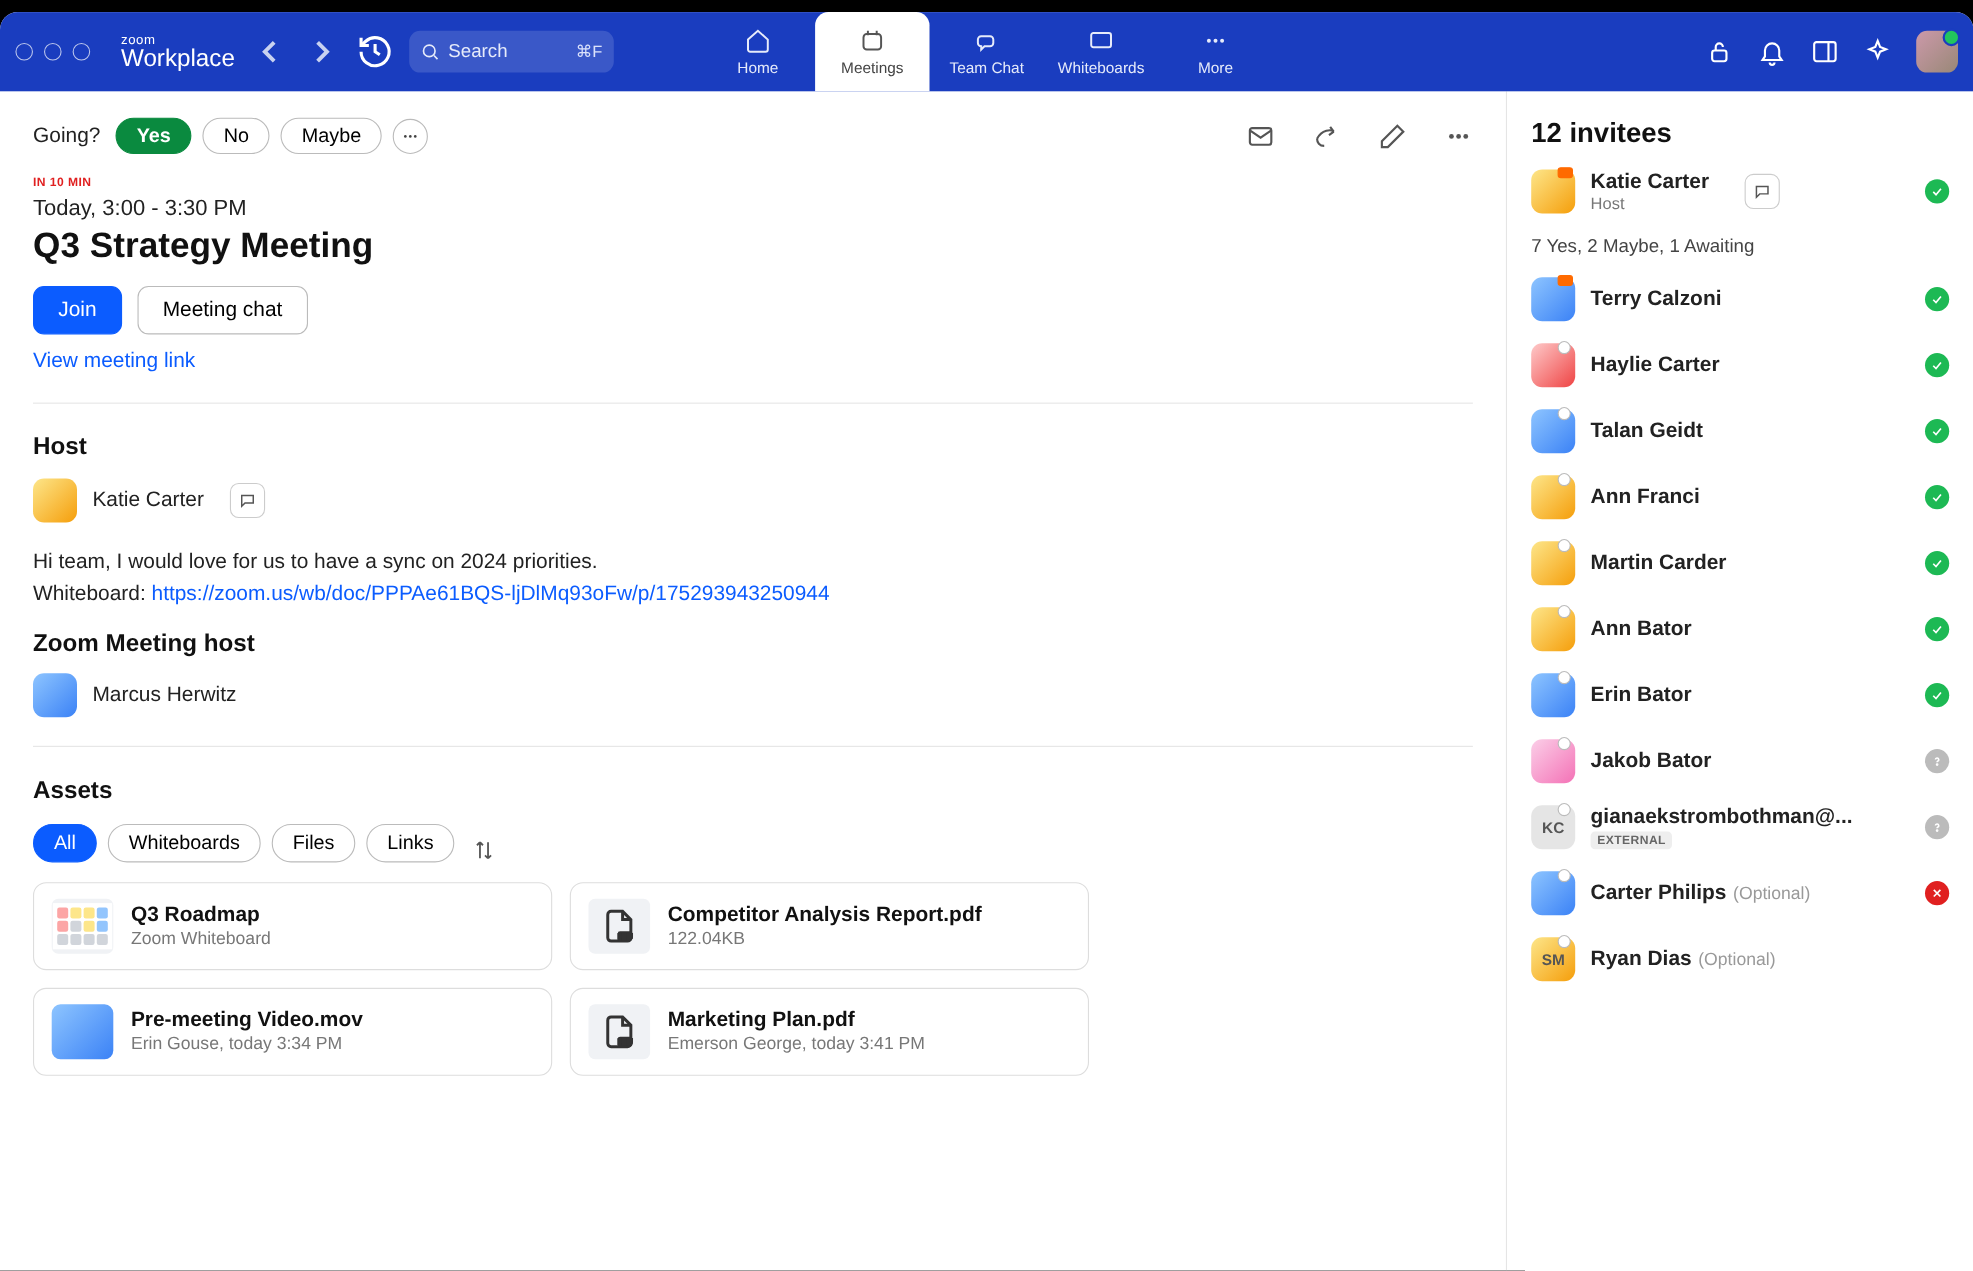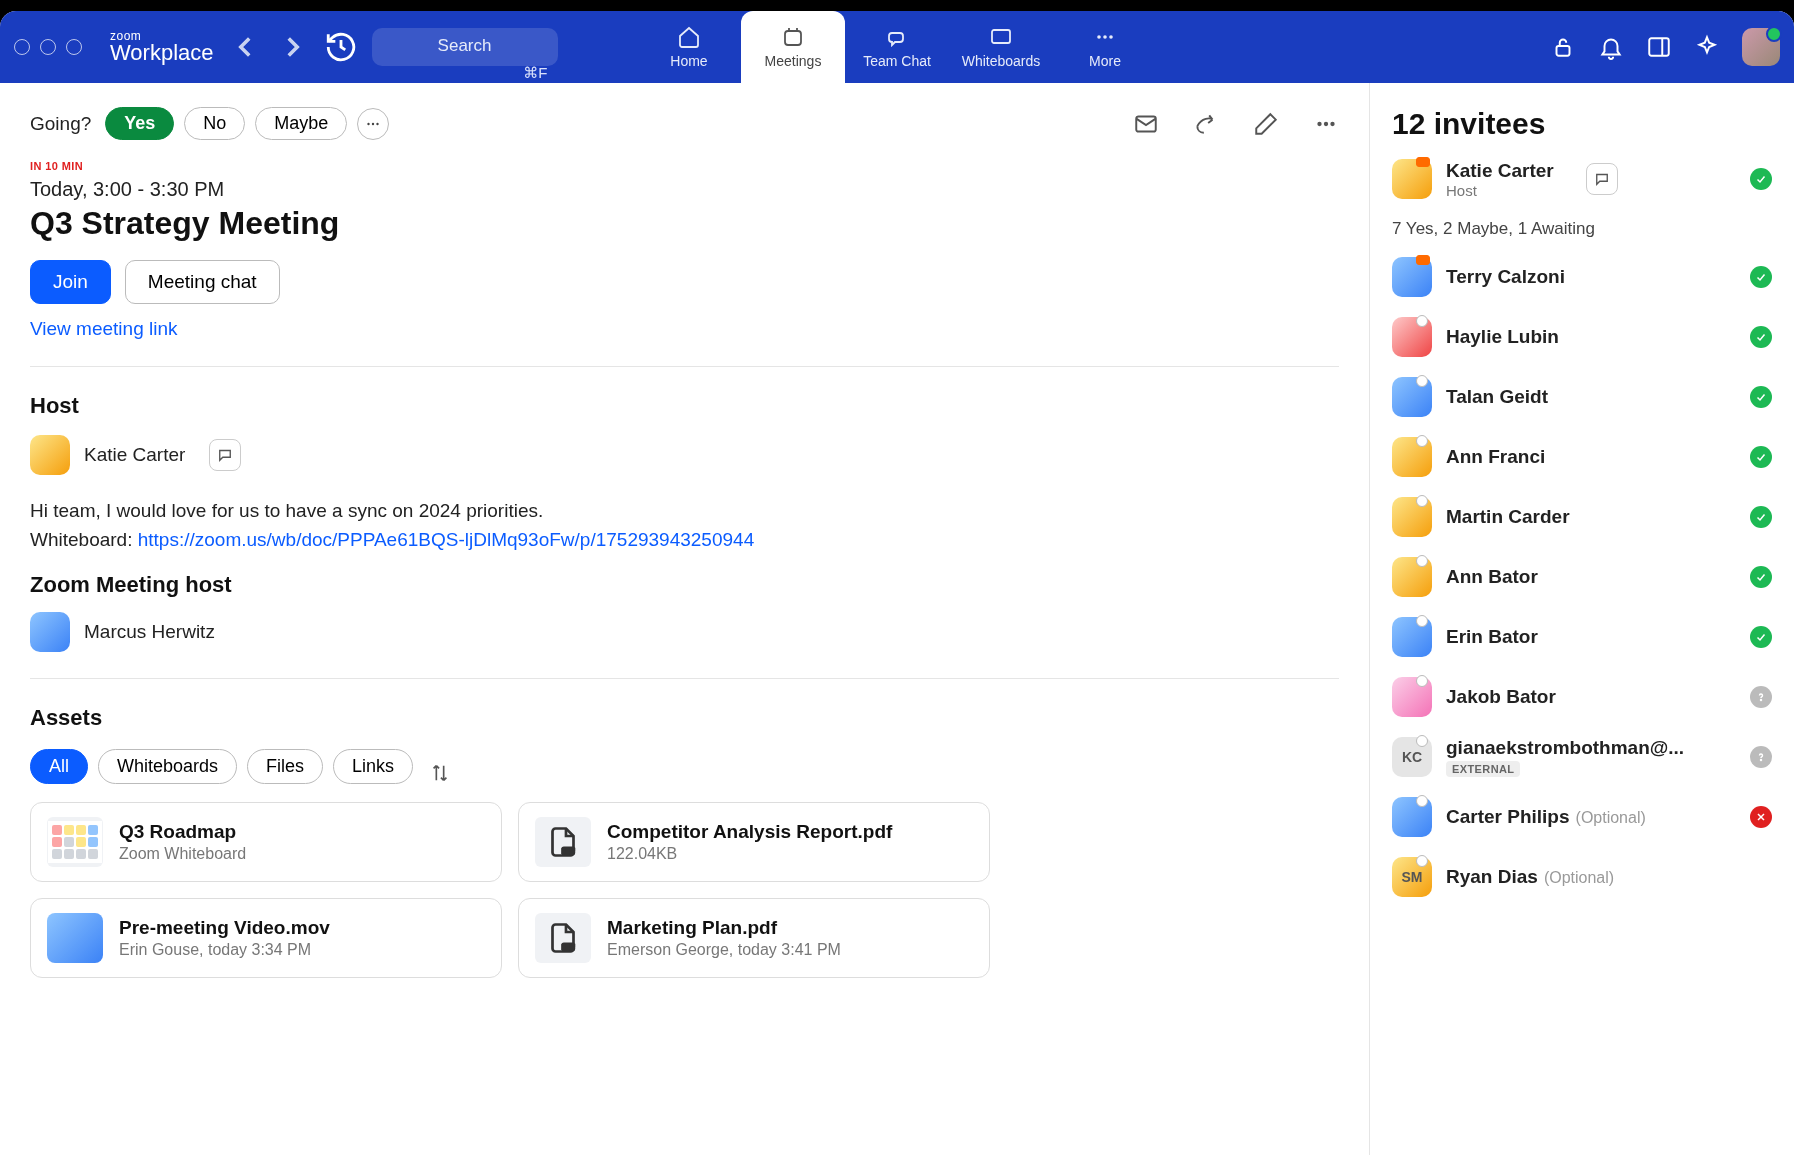--- a/index.html
+++ b/index.html
@@ -6,21 +6,21 @@
 body { font-family: -apple-system, BlinkMacSystemFont, "Segoe UI", sans-serif; background: #000; width: 1794px; height: 1155px; overflow: hidden; }
 .window { width: 1794px; height: 1144px; background: #fff; border-radius: 16px 16px 0 0; overflow: hidden; display: flex; flex-direction: column; margin-top: 11px; }
 .topbar { background: #1a3dbf; height: 72px; display: flex; align-items: center; padding: 0 14px; gap: 14px; color: #fff; position: relative; }
 .traffic { display: flex; gap: 10px; margin-right: 8px; }
 .traffic-dot { width: 16px; height: 16px; border-radius: 50%; border: 1.5px solid rgba(255,255,255,0.7); }
 .brand-col { display:flex; flex-direction:column; line-height:1; margin-left:6px; color:#fff; }
 .brand-zoom { font-size:12px; font-weight:500; letter-spacing:0.5px; }
 .brand-wp { font-size:22px; font-weight:400; }
 .nav-arrow { width:34px; height:34px; display:flex; align-items:center; justify-content:center; color:#c8d2f0; cursor:pointer; }
 .hist { width:34px; height:34px; display:flex; align-items:center; justify-content:center; color:#fff; }
-.search-box { background: rgba(255,255,255,0.14); border-radius: 10px; height: 38px; width: 186px; display:flex; align-items:center; padding: 0 10px; color:#e6ebfa; gap:8px; font-size:17px;flex-direction:column; }
+.search-box { background: rgba(255,255,255,0.14); border-radius: 10px; height: 38px; width: 186px; display:flex; align-items:center; padding: 0 10px; color:#e6ebfa; gap:8px; font-size:17px; }
 .search-box .shortcut { margin-left:auto; font-size:15px; color:#dbe2fb; }
 .nav-tabs { position:absolute; left:50%; transform:translateX(-50%); top:0; height:72px; display:flex; align-items:flex-end; }
 .nav-tab { width: 104px; height:72px; display:flex; flex-direction:column; align-items:center; justify-content:center; gap:4px; color:#e6ebfa; font-size:14px; cursor:pointer; }
 .nav-tab.active { background:#fff; color:#444; border-radius: 12px 12px 0 0; }
 .nav-tab svg { width:24px; height:24px; }
 .topbar-right { margin-left:auto; display:flex; align-items:center; gap:22px; }
 .topbar-right svg { width:26px; height:26px; color:#fff; }
 .avatar-top { width:38px; height:38px; border-radius:10px; background: linear-gradient(135deg,#c9a 0%,#987 100%); position:relative; }
 .avatar-top::after { content:""; position:absolute; top:-2px; right:-2px; width:12px; height:12px; background:#22c55e; border-radius:50%; border:2px solid #1a3dbf; }
 
@@ -60,21 +60,21 @@
 .atab { border-radius:999px; padding:6px 18px; font-size:18px; border:1.5px solid #bbb; background:#fff; cursor:pointer; }
 .atab.active { background:#0b5cff; color:#fff; border-color:#0b5cff; }
 .sort-icon { margin-left:6px; color:#555; cursor:pointer; }
 
 .asset-grid { display:grid; grid-template-columns: 1fr 1fr; gap:16px; max-width:960px; }
 .asset-card { border:1.5px solid #ddd; border-radius:12px; padding:14px 16px; display:flex; align-items:center; gap:16px; }
 .asset-thumb { width:56px; height:50px; border-radius:6px; background:#f0f2f5; display:flex; align-items:center; justify-content:center; flex-shrink:0; }
 .asset-title { font-size:19px; font-weight:700; color:#111; }
 .asset-sub { font-size:16px; color:#777; margin-top:2px; }
 
-.inv-h { font-size:30px; font-weight:700; color:#111; margin-bottom:18px; }
+.inv-h { font-size:25px; font-weight:700; color:#111; margin-bottom:18px; }
 .inv-row { display:flex; align-items:center; gap:14px; margin-bottom:20px; position:relative; }
 .inv-name { font-size:19px; color:#222; font-weight:600; }
 .inv-sub { font-size:15px; color:#777; }
 .status-dot { width:22px; height:22px; border-radius:50%; display:flex; align-items:center; justify-content:center; margin-left:auto; }
 .status-yes { background:#1db954; color:#fff; }
 .status-unk { background:#bbb; color:#fff; }
 .status-no { background:#e02020; color:#fff; }
 .ext-badge { font-size:11px; font-weight:700; background:#eee; color:#666; padding:2px 6px; border-radius:4px; margin-top:2px; display:inline-block; letter-spacing:0.4px; }
 .optional { color:#999; font-weight:400; }
 .inv-summary { font-size:17px; color:#444; margin:6px 0 18px; }
@@ -353,21 +353,21 @@
             <div><span class="inv-name">Terry Calzoni</span></div>
             <div class="status-dot status-yes">
               <svg width="12" height="12" viewBox="0 0 24 24" fill="none" stroke="currentColor" stroke-width="3">
                 <polyline points="5 13 10 18 19 7"></polyline>
               </svg>
             </div>
           </div>
           <div class="inv-row">
             <div class="avatar av-red"></div>
             <div class="presence"></div>
-            <div><span class="inv-name">Haylie Lubin</span></div>
+            <div><span class="inv-name">Haylie Carter</span></div>
             <div class="status-dot status-yes">
               <svg width="12" height="12" viewBox="0 0 24 24" fill="none" stroke="currentColor" stroke-width="3">
                 <polyline points="5 13 10 18 19 7"></polyline>
               </svg>
             </div>
           </div>
           <div class="inv-row">
             <div class="avatar av-blue"></div>
             <div class="presence"></div>
             <div><span class="inv-name">Talan Geidt</span></div>

